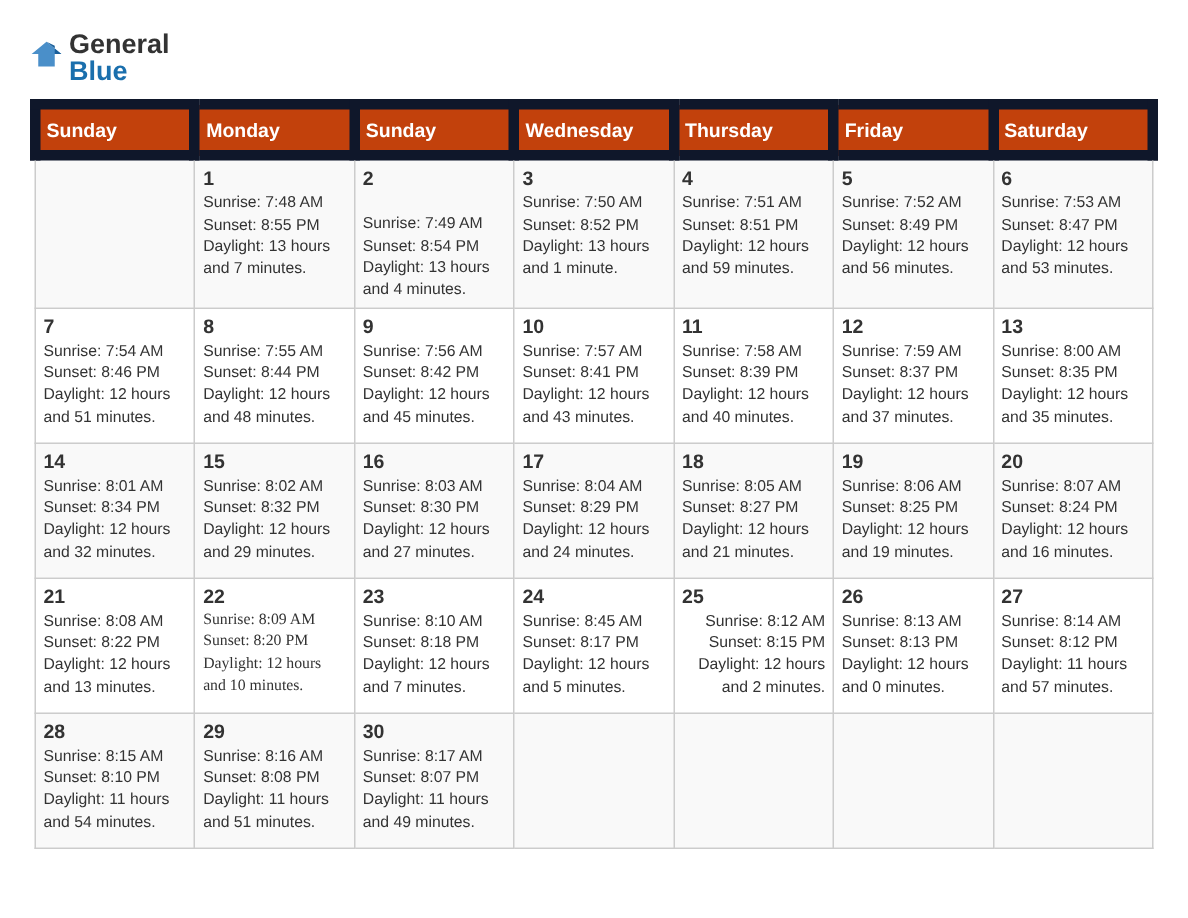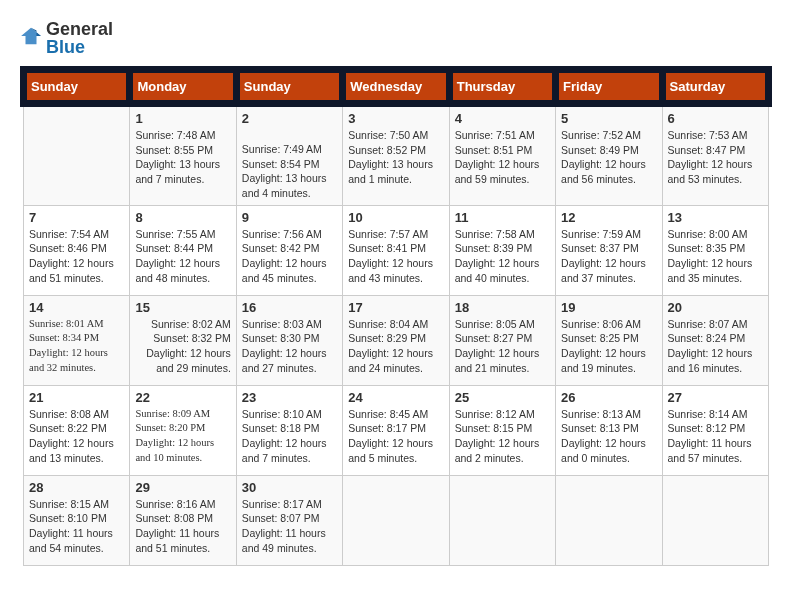--- a/index.html
+++ b/index.html
@@ -207,28 +207,28 @@
           <span class="day-number">13</span>
           <div class="day-info" style="white-space: pre-line;">Sunrise: 8:00 AM
 Sunset: 8:35 PM
 Daylight: 12 hours
 and 35 minutes.</div>
         </td>
       </tr>
       <tr>
         <td>
           <span class="day-number">14</span>
-          <div class="day-info" style="white-space: pre-line; font-family: Liberation Serif, serif;">Sunrise: 8:01 AM
+          <div class="day-info" style="white-space: pre-line;">Sunrise: 8:01 AM
 Sunset: 8:34 PM
 Daylight: 12 hours
 and 32 minutes.</div>
         </td>
         <td>
           <span class="day-number">15</span>
-          <div class="day-info" style="white-space: pre-line; text-align: right;">Sunrise: 8:02 AM
+          <div class="day-info" style="white-space: pre-line;">Sunrise: 8:02 AM
 Sunset: 8:32 PM
 Daylight: 12 hours
 and 29 minutes.</div>
         </td>
         <td>
           <span class="day-number">16</span>
           <div class="day-info" style="white-space: pre-line;">Sunrise: 8:03 AM
 Sunset: 8:30 PM
 Daylight: 12 hours
 and 27 minutes.</div>
@@ -286,21 +286,21 @@
         </td>
         <td>
           <span class="day-number">24</span>
           <div class="day-info" style="white-space: pre-line;">Sunrise: 8:45 AM
 Sunset: 8:17 PM
 Daylight: 12 hours
 and 5 minutes.</div>
         </td>
         <td>
           <span class="day-number">25</span>
-          <div class="day-info" style="white-space: pre-line;">Sunrise: 8:12 AM
+          <div class="day-info" style="white-space: pre-line; text-align: right;">Sunrise: 8:12 AM
 Sunset: 8:15 PM
 Daylight: 12 hours
 and 2 minutes.</div>
         </td>
         <td>
           <span class="day-number">26</span>
           <div class="day-info" style="white-space: pre-line;">Sunrise: 8:13 AM
 Sunset: 8:13 PM
 Daylight: 12 hours
 and 0 minutes.</div>

